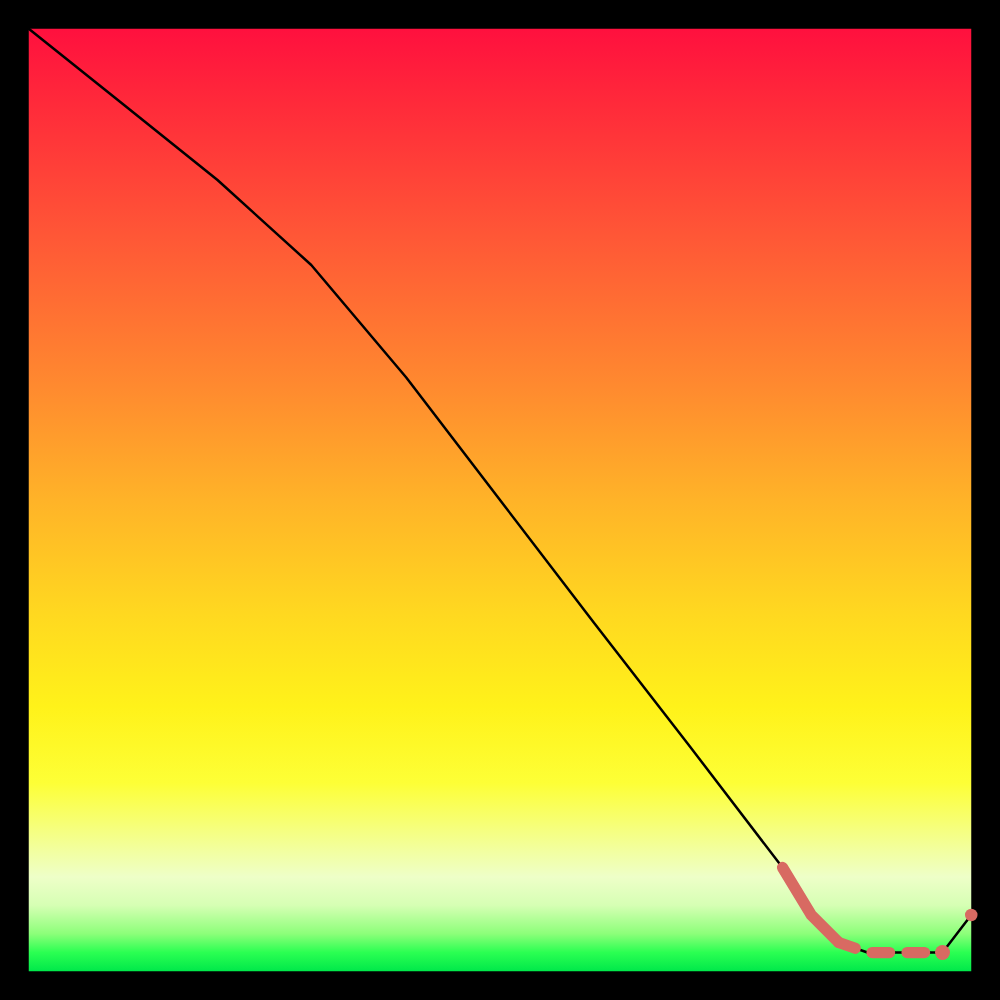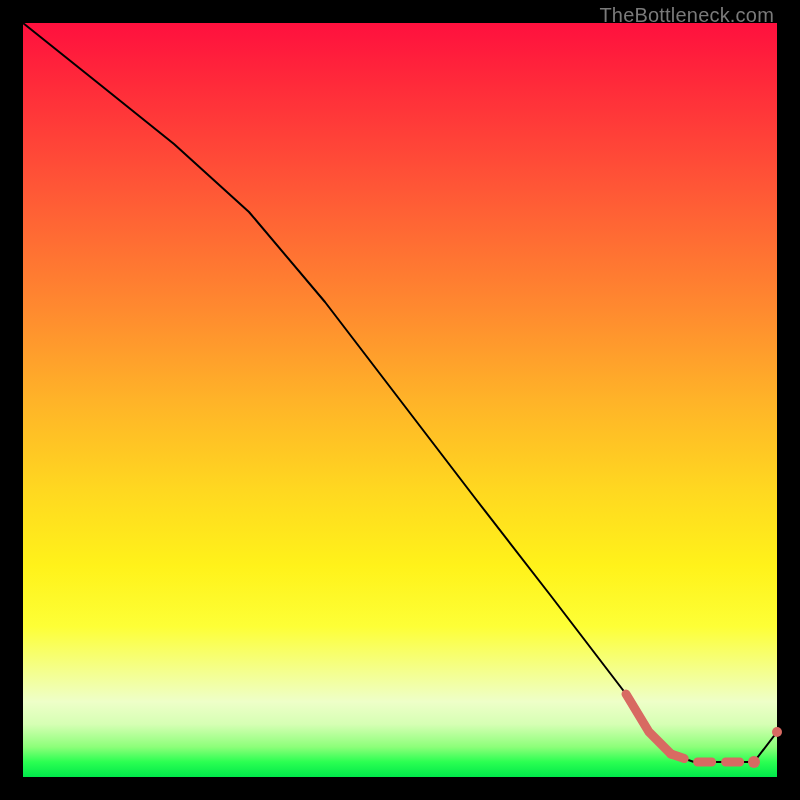--- a/index.html
+++ b/index.html
@@ -84,21 +84,20 @@
     fill: #d86a62;
   }
 </style>
 </head>
 <body>
 
 <div class="frame">
 
   <div class="plot-area"></div>
 
-  <div class="watermark">TheBottleneck.com</div>
 
   <svg class="overlay" viewBox="0 0 754 754">
 
     <path class="main-line" d="M 0 0
              L 75 60
              L 151 121
              L 226 189
              L 302 279
              L 377 377
              L 452 475

